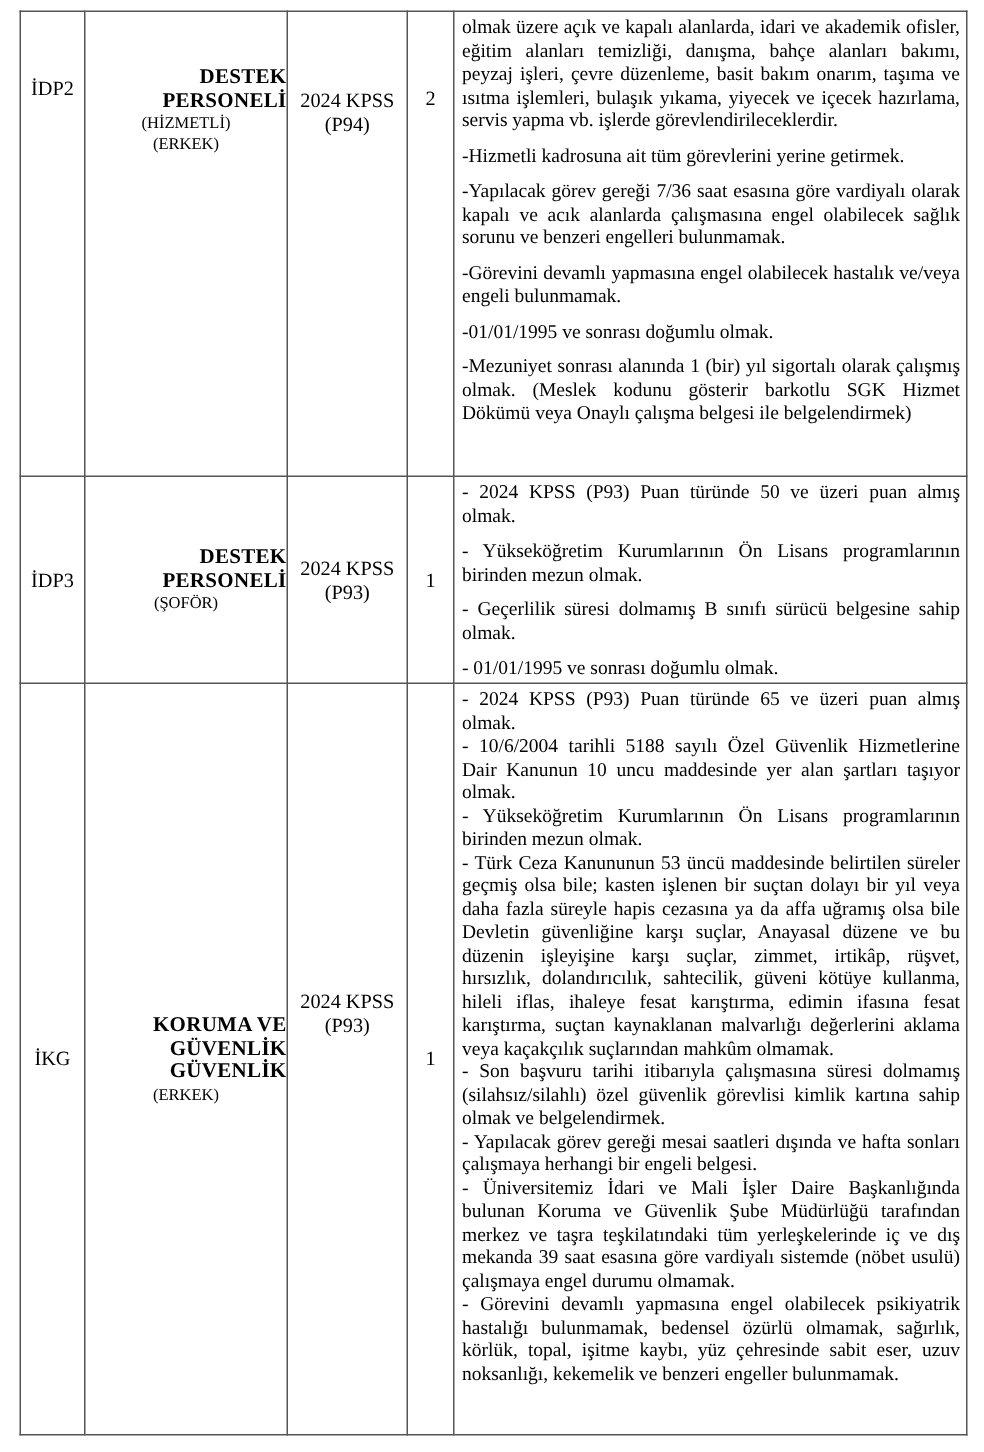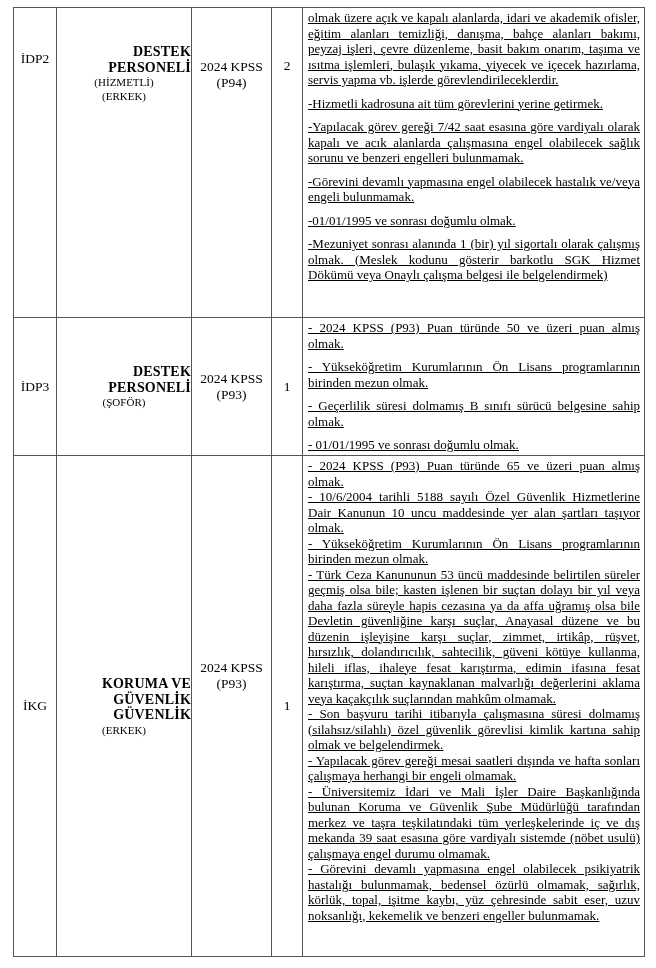--- a/index.html
+++ b/index.html
@@ -72,21 +72,20 @@
     vertical-align: top;
   }
   .req {
     padding: 2px 4px 1px 5px;
     font-size: 13px;
     line-height: 15.5px;
     text-align: justify;
   }
   .req p {
     margin: 0 0 8px 0;
-    text-decoration: underline;
   }
   .req p:last-child {
     margin-bottom: 0;
   }
   .req.tight p {
     margin: 0;
   }
 </style>
 </head>
 <body>
@@ -123,21 +122,21 @@
     </td>
     <td class="count-cell">
       <div class="cell-inner">
         <div class="count">2</div>
       </div>
     </td>
     <td class="req-cell">
       <div class="req">
         <p>olmak üzere açık ve kapalı alanlarda, idari ve akademik ofisler, eğitim alanları temizliği, danışma, bahçe alanları bakımı, peyzaj işleri, çevre düzenleme, basit bakım onarım, taşıma ve ısıtma işlemleri, bulaşık yıkama, yiyecek ve içecek hazırlama, servis yapma vb. işlerde görevlendirileceklerdir.</p>
         <p>-Hizmetli kadrosuna ait tüm görevlerini yerine getirmek.</p>
-        <p>-Yapılacak görev gereği 7/42 saat esasına göre vardiyalı olarak kapalı ve acık alanlarda çalışmasına engel olabilecek sağlık sorunu ve benzeri engelleri bulunmamak.</p>
+        <p>-Yapılacak görev gereği 7/36 saat esasına göre vardiyalı olarak kapalı ve acık alanlarda çalışmasına engel olabilecek sağlık sorunu ve benzeri engelleri bulunmamak.</p>
         <p>-Görevini devamlı yapmasına engel olabilecek hastalık ve/veya engeli bulunmamak.</p>
         <p>-01/01/1995 ve sonrası doğumlu olmak.</p>
         <p>-Mezuniyet sonrası alanında 1 (bir) yıl sigortalı olarak çalışmış olmak. (Meslek kodunu gösterir barkotlu SGK Hizmet Dökümü veya Onaylı çalışma belgesi ile belgelendirmek)</p>
       </div>
     </td>
   </tr>
 
   <tr class="row-2" style="height:138px">
     <td class="code-cell">
       <div class="cell-inner">
@@ -197,20 +196,20 @@
         <div class="count">1</div>
       </div>
     </td>
     <td class="req-cell">
       <div class="req tight">
         <p>- 2024 KPSS (P93) Puan türünde 65 ve üzeri puan almış olmak.</p>
         <p>- 10/6/2004 tarihli 5188 sayılı Özel Güvenlik Hizmetlerine Dair Kanunun 10 uncu maddesinde yer alan şartları taşıyor olmak.</p>
         <p>- Yükseköğretim Kurumlarının Ön Lisans programlarının birinden mezun olmak.</p>
         <p>-  Türk Ceza Kanununun 53 üncü maddesinde belirtilen süreler geçmiş olsa bile; kasten işlenen bir suçtan dolayı bir yıl veya daha fazla süreyle hapis cezasına ya da affa uğramış olsa bile Devletin güvenliğine karşı suçlar, Anayasal düzene ve bu düzenin işleyişine karşı suçlar, zimmet, irtikâp, rüşvet, hırsızlık, dolandırıcılık, sahtecilik, güveni kötüye kullanma, hileli iflas, ihaleye fesat karıştırma, edimin ifasına fesat karıştırma, suçtan kaynaklanan malvarlığı değerlerini aklama veya kaçakçılık suçlarından mahkûm olmamak.</p>
         <p>- Son başvuru tarihi itibarıyla çalışmasına süresi dolmamış (silahsız/silahlı) özel güvenlik görevlisi kimlik kartına sahip olmak ve belgelendirmek.</p>
-        <p>- Yapılacak görev gereği mesai saatleri dışında ve hafta sonları çalışmaya herhangi bir engeli olmamak.</p>
+        <p>- Yapılacak görev gereği mesai saatleri dışında ve hafta sonları çalışmaya herhangi bir engeli belgesi.</p>
         <p>-  Üniversitemiz İdari ve Mali İşler Daire Başkanlığında bulunan Koruma ve Güvenlik Şube Müdürlüğü tarafından merkez ve taşra teşkilatındaki tüm yerleşkelerinde iç ve dış mekanda 39 saat esasına göre vardiyalı sistemde (nöbet usulü) çalışmaya engel durumu olmamak.</p>
         <p>- Görevini devamlı yapmasına engel olabilecek psikiyatrik hastalığı bulunmamak, bedensel özürlü olmamak, sağırlık, körlük, topal, işitme kaybı, yüz çehresinde sabit eser, uzuv noksanlığı, kekemelik ve benzeri engeller bulunmamak.</p>
       </div>
     </td>
   </tr>
 </tbody>
   </table>
 
 </body></html>

